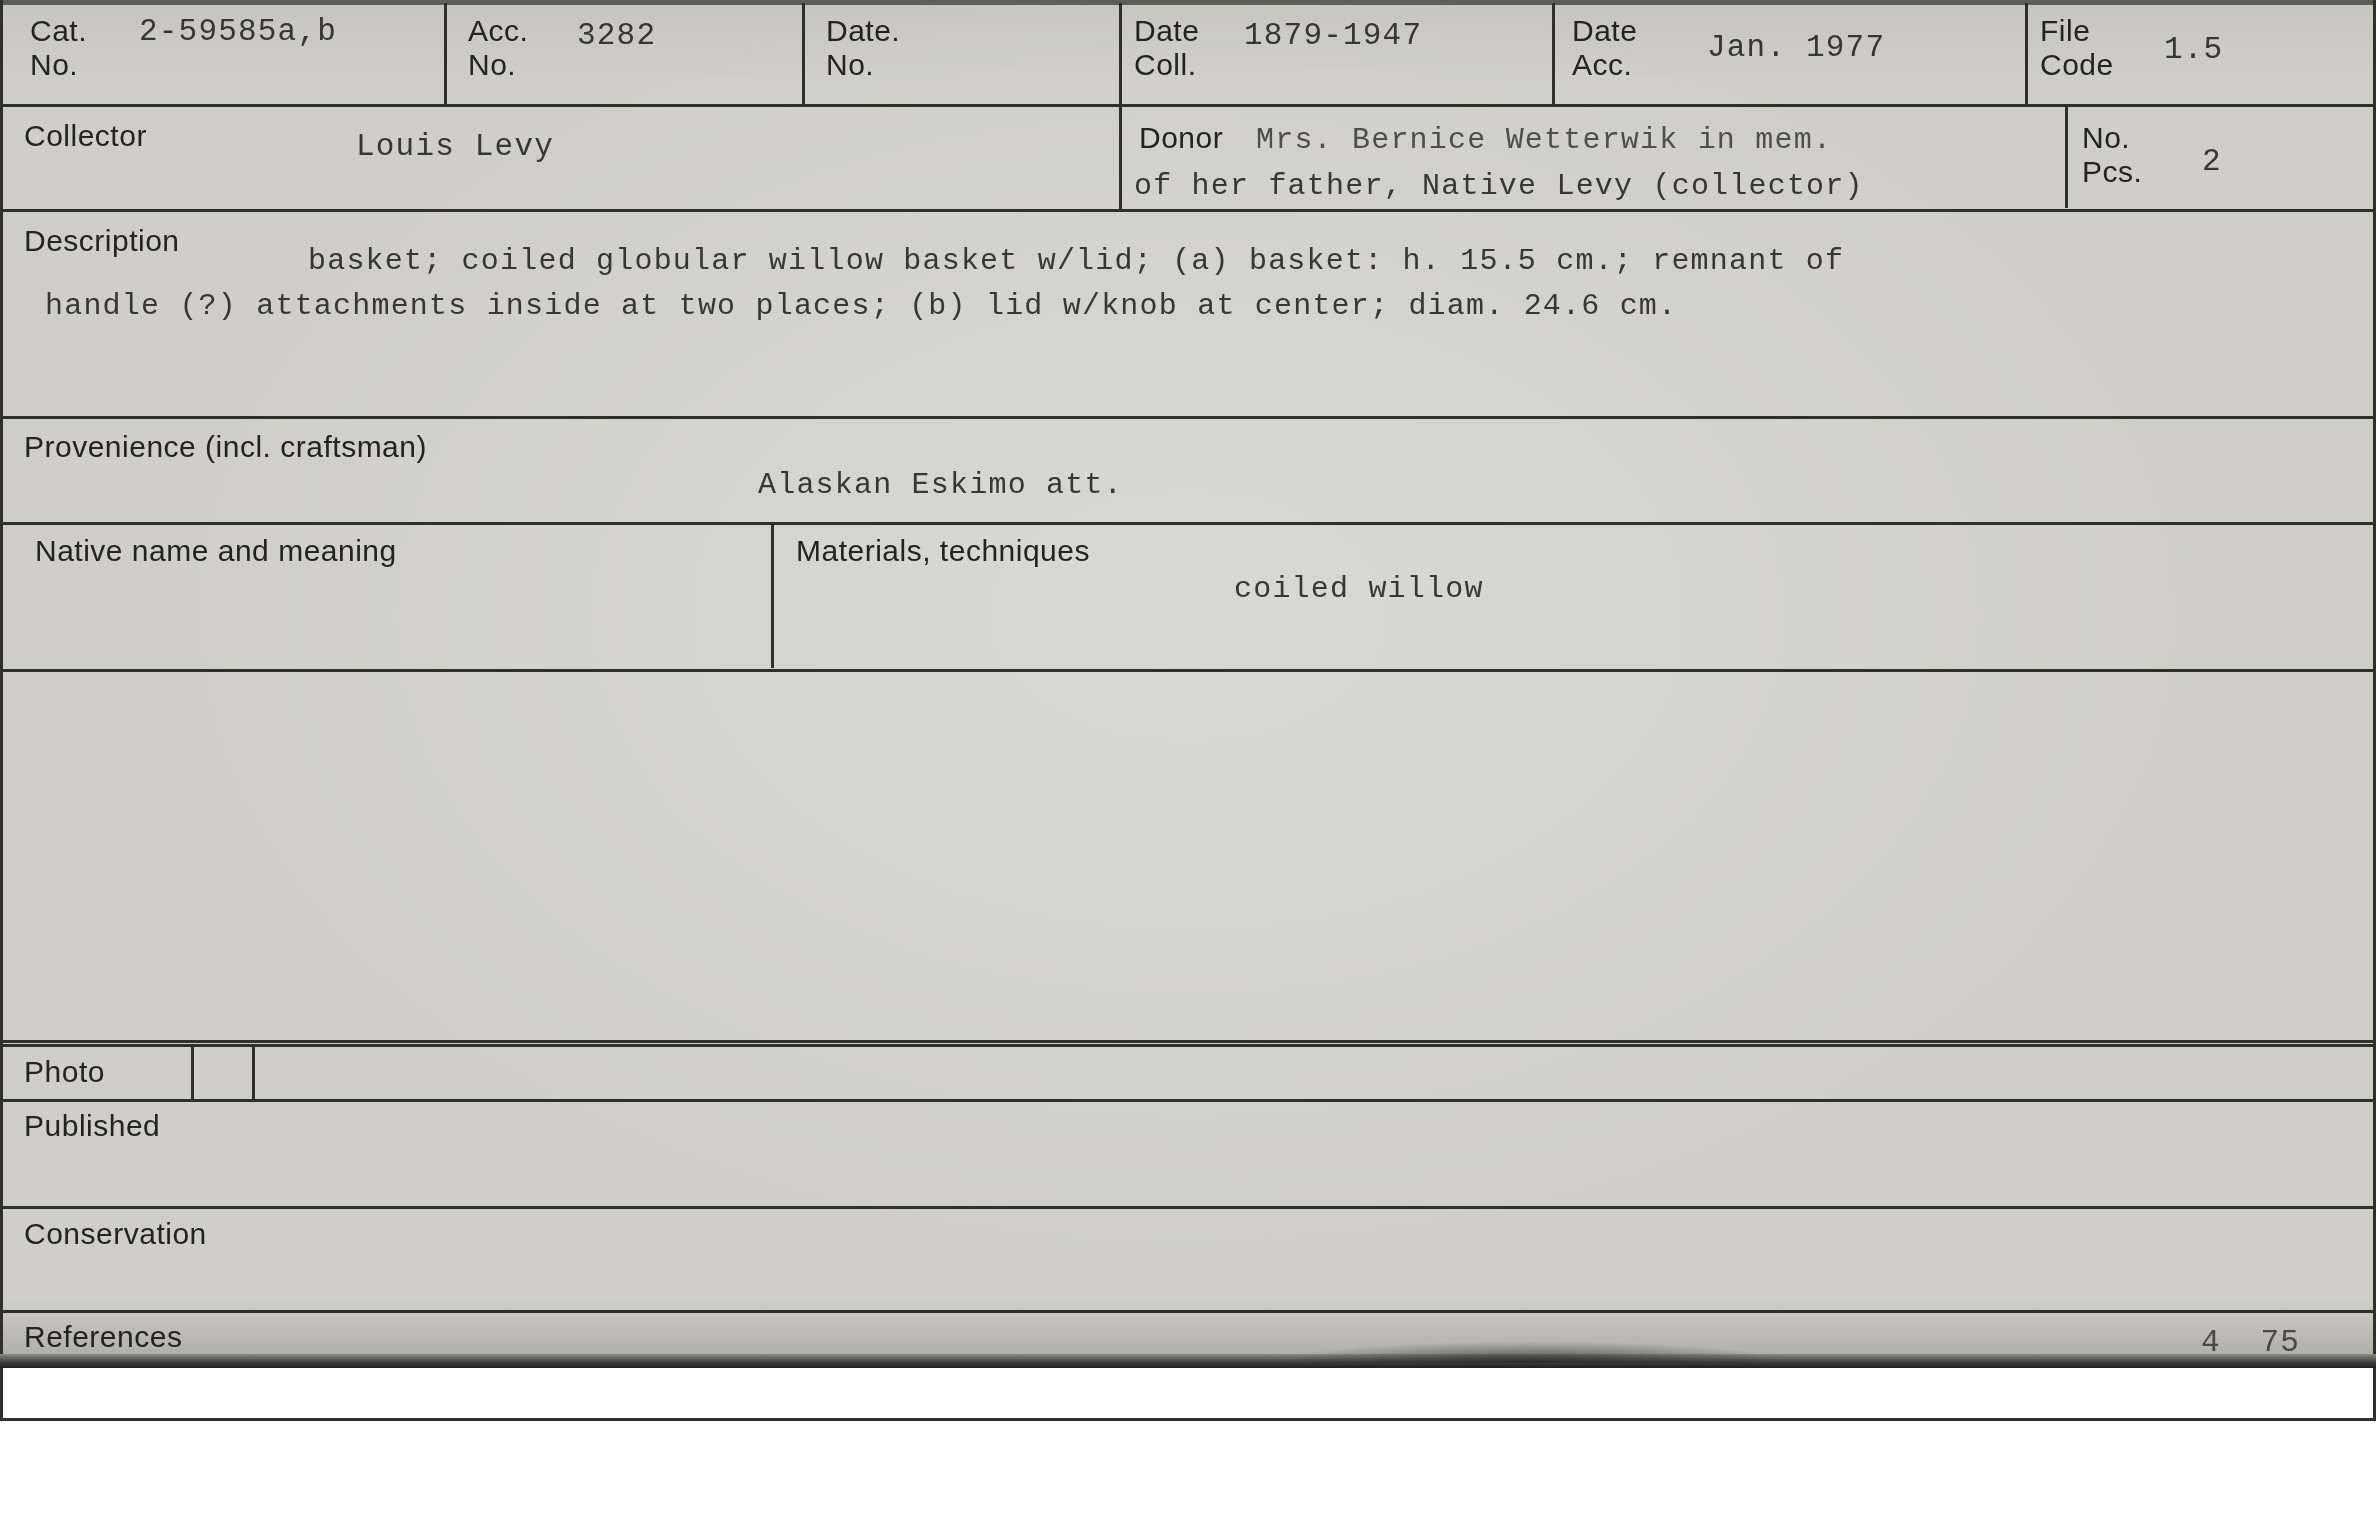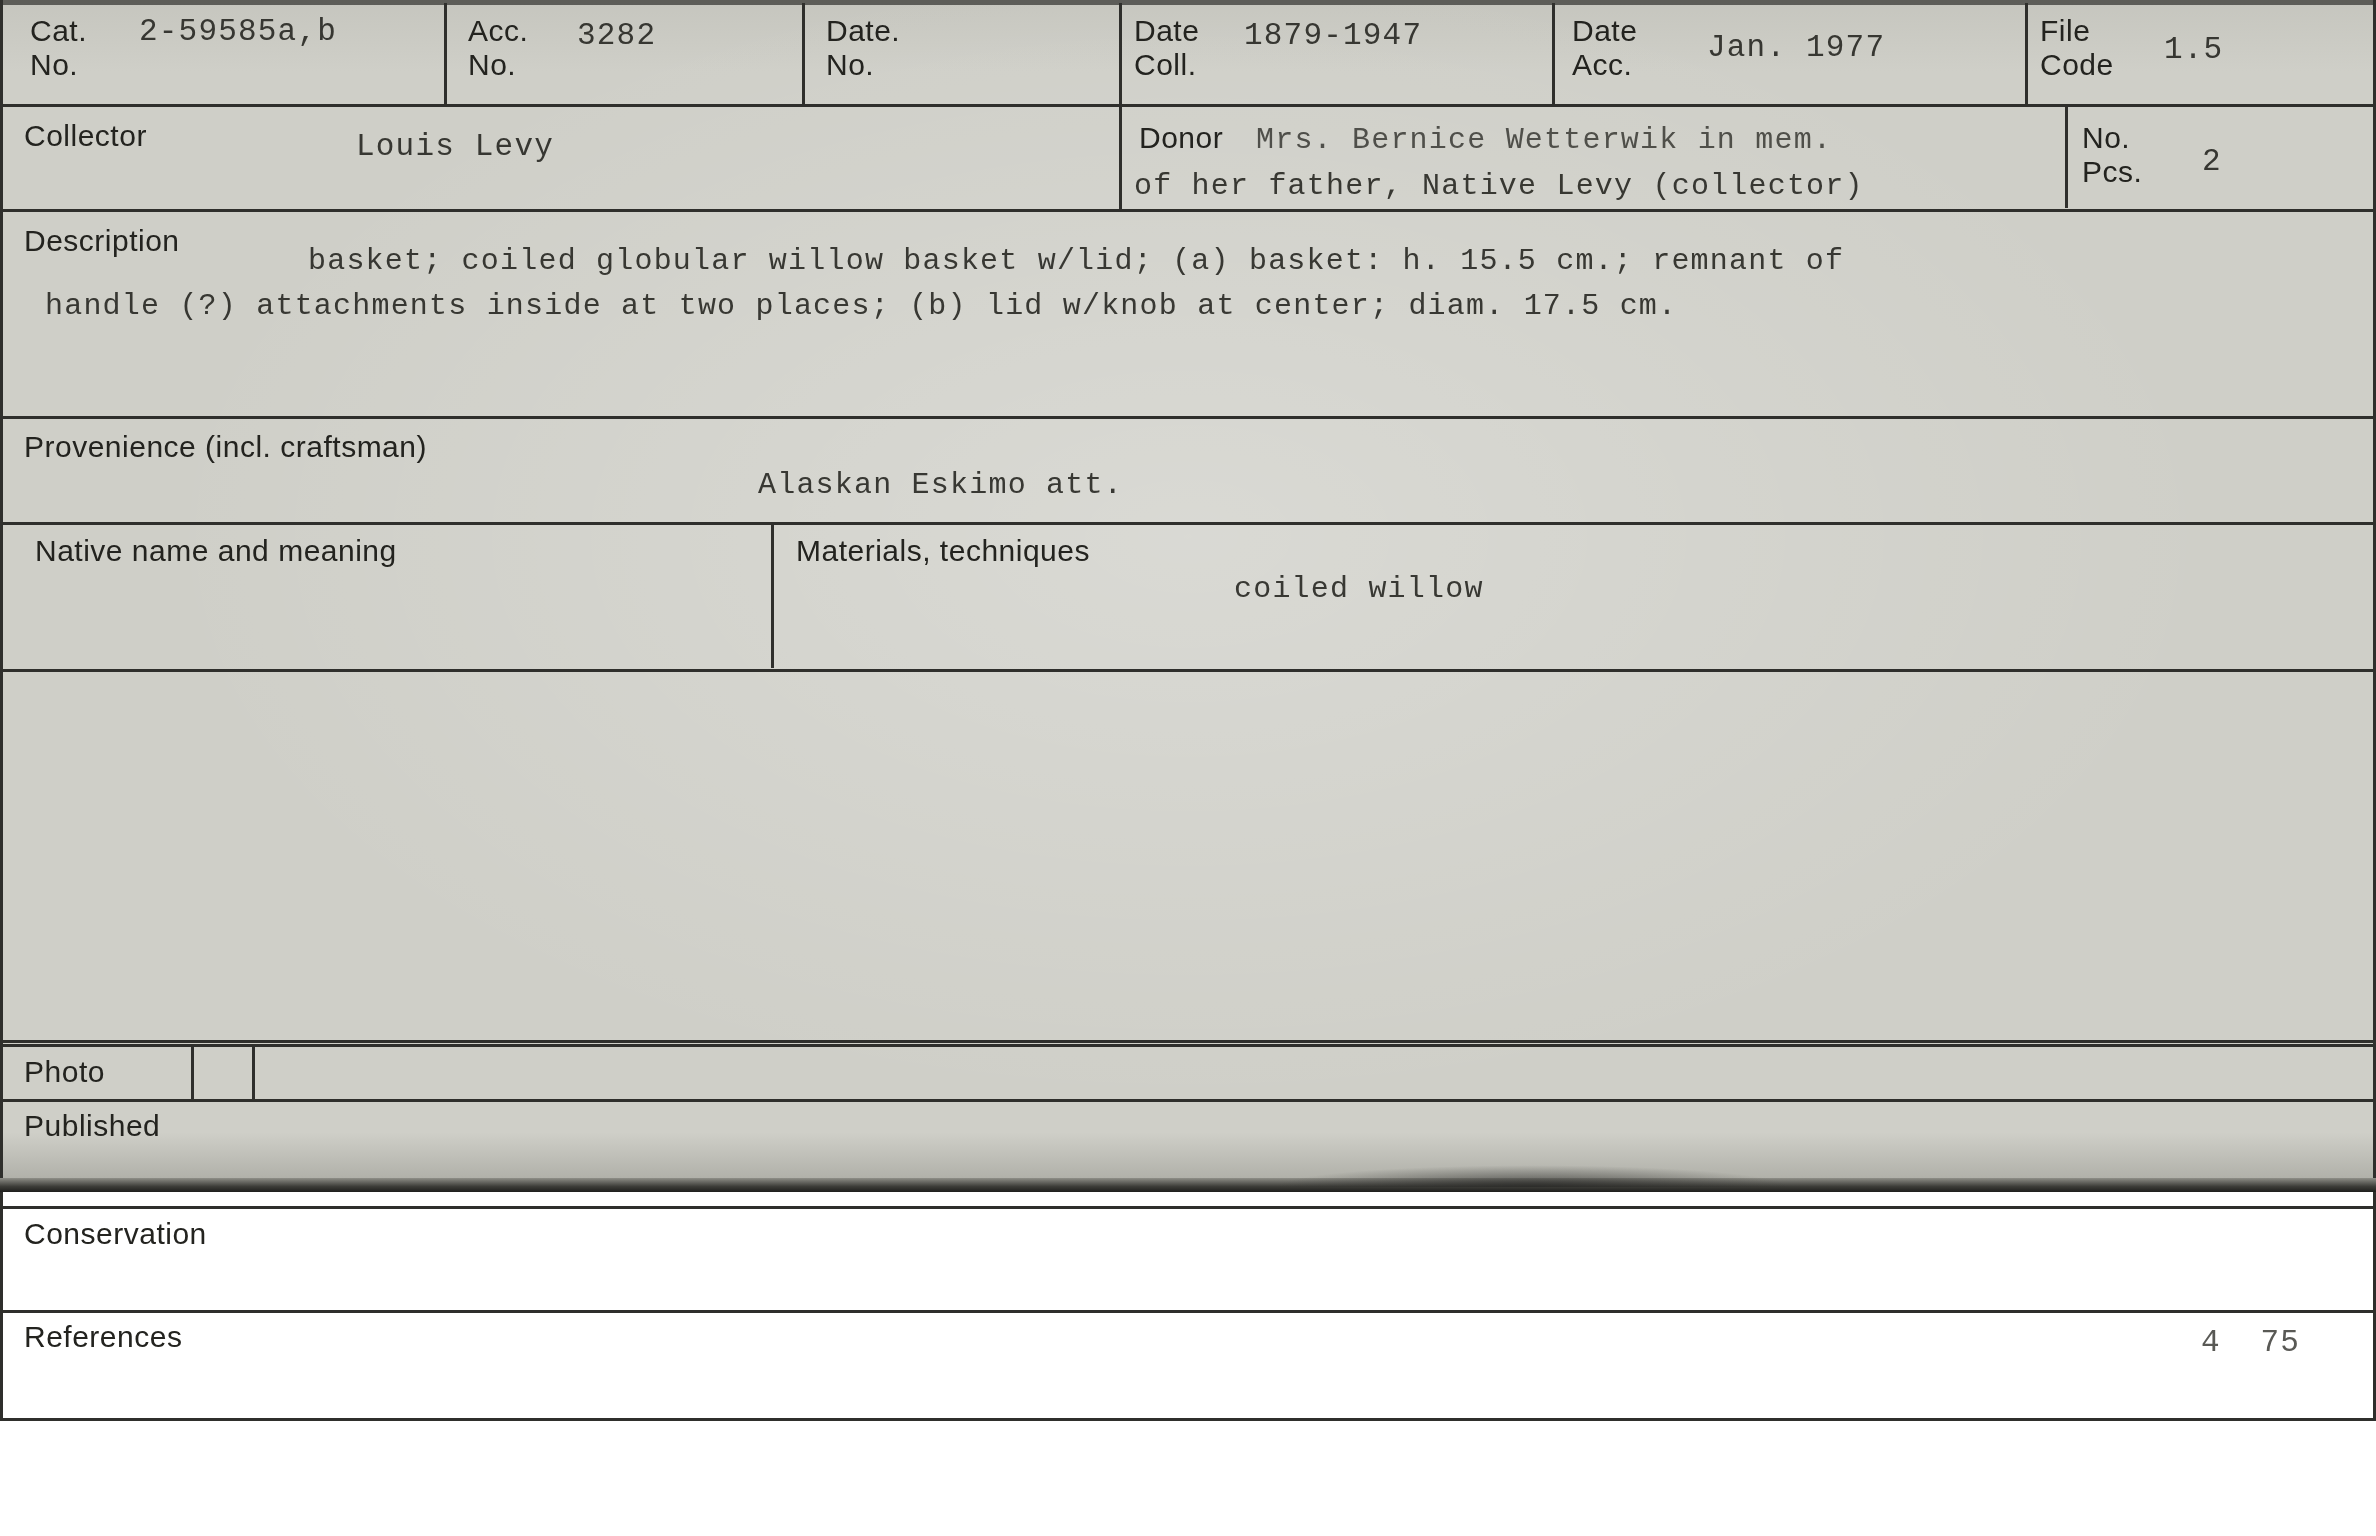--- a/index.html
+++ b/index.html
@@ -10,21 +10,21 @@
   body {
     width: 2376px;
     height: 1536px;
     font-family: "Liberation Sans", sans-serif;
     overflow: hidden;
   }
 
   .card {
     position: relative;
     width: 2376px;
-    height: 1192px;
+    height: 1368px;
     background: #cfcfc8;
     box-sizing: border-box;
   }
 
   
   .paper-tint {
     position: absolute;
     inset: 0;
     background:
       radial-gradient(ellipse at 50% 45%, rgba(255,255,255,0.22) 0%, rgba(255,255,255,0.0) 62%),
@@ -156,21 +156,21 @@
   <div class="label" style="left:1139px; top:121px;">Donor</div>
   <div class="typed faint" style="left:1256px; top:123px;">Mrs. Bernice Wetterwik in mem.</div>
   <div class="typed" style="left:1134px; top:169px;">of her father, Native Levy (collector)</div>
 
   <div class="label" style="left:2082px; top:121px;">No.
 Pcs.</div>
   <div class="typed big" style="left:2202px; top:144px;">2</div>
 
   <div class="label" style="left:24px; top:224px;">Description</div>
   <div class="typed" style="left:308px; top:244px;">basket; coiled globular willow basket w/lid; (a) basket: h. 15.5 cm.; remnant of</div>
-  <div class="typed" style="left:45px; top:289px;">handle (?) attachments inside at two places; (b) lid w/knob at center; diam. 17.5 cm.</div>
+  <div class="typed" style="left:45px; top:289px;">handle (?) attachments inside at two places; (b) lid w/knob at center; diam. 24.6 cm.</div>
 
   <div class="label" style="left:24px; top:430px;">Provenience (incl. craftsman)</div>
   <div class="typed" style="left:758px; top:468px;">Alaskan Eskimo att.</div>
 
   <div class="label" style="left:35px; top:534px;">Native name and meaning</div>
   <div class="typed" style="left:786px; top:577px;"></div>
 
   <div class="label" style="left:796px; top:534px;">Materials, techniques</div>
   <div class="typed" style="left:1234px; top:572px;">coiled willow</div>
 

